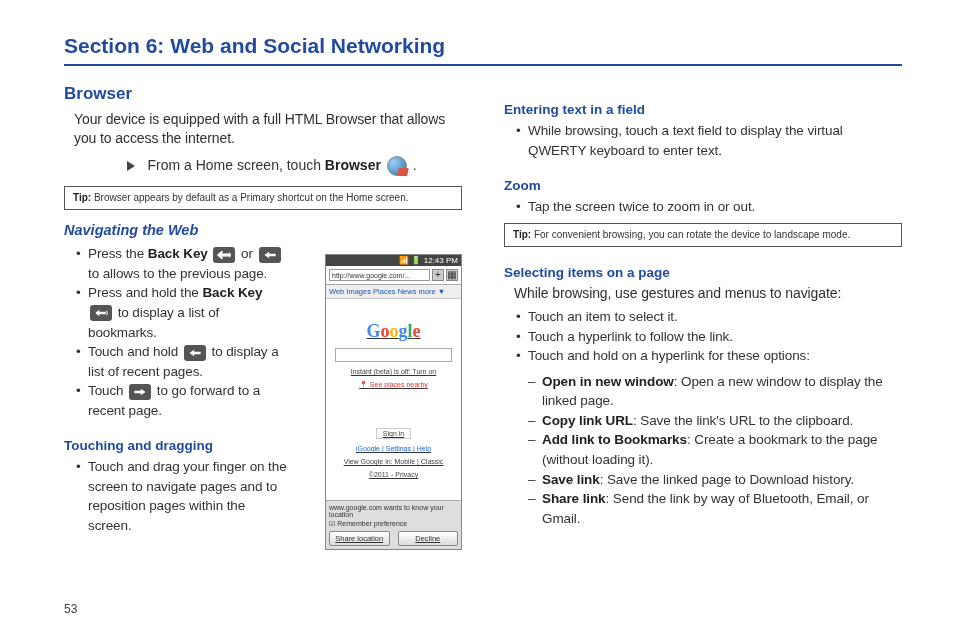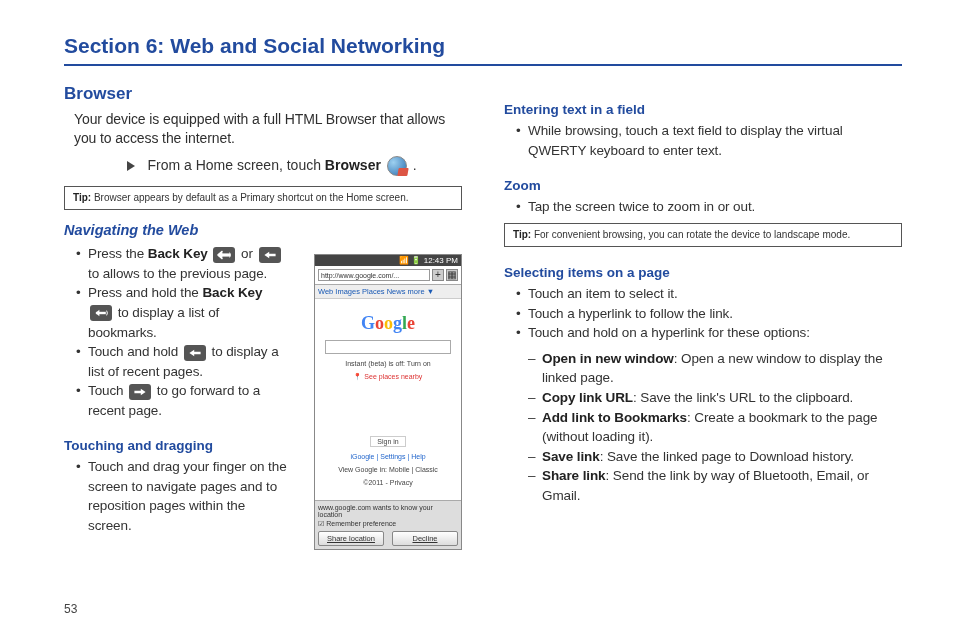--- a/index.html
+++ b/index.html
@@ -136,34 +136,34 @@
   }
   .globe::after{
     content:""; position:absolute; bottom:-1px;right:-2px;
     width:10px;height:8px; background:#d54; border-radius:1px;
     transform:skewX(-10deg);
   }
   .phone-shot {
     position:absolute;
     right: 0;
     top: 170px;
-    width: 148px;
+    width: 137px;
     height: 296px;
     border:1px solid #888;
     background:#eee;
     font-size:8px;
     display:flex;
     flex-direction:column;
   }
   .ps-status { background:#444;color:#fff;text-align:right;padding:1px 3px;font-size:8px;}
   .ps-url { background:#fff;border-bottom:1px solid #aaa;padding:3px;display:flex;gap:2px;}
   .ps-url-bar{flex:1;border:1px solid #999;height:12px;padding:0 2px;font-size:7px;line-height:12px;background:#fff;}
   .ps-plus{width:12px;height:12px;background:#ccc;border:1px solid #888;text-align:center;line-height:10px;font-size:10px;}
   .ps-nav{background:#eee;padding:2px 3px;color:#1a5ab5;font-size:7.5px;border-bottom:1px solid #ccc;}
-  .ps-body{flex:1;background:#fff;padding:14px 4px;display:flex;flex-direction:column;align-items:center;gap:6px;}
+  .ps-body{flex:1;background:#fff;padding:22px 4px;display:flex;flex-direction:column;align-items:center;gap:6px;text-decoration:underline;}
   .ps-google{font-family:serif;font-size:18px;font-weight:bold;}
   .ps-google span:nth-child(1){color:#4285f4;}
   .ps-google span:nth-child(2){color:#ea4335;}
   .ps-google span:nth-child(3){color:#fbbc05;}
   .ps-google span:nth-child(4){color:#4285f4;}
   .ps-google span:nth-child(5){color:#34a853;}
   .ps-google span:nth-child(6){color:#ea4335;}
   .ps-search{width:92%;height:14px;border:1px solid #aaa;background:#fff;}
   .ps-line{font-size:7px;color:#444;}
   .ps-pin{color:#d33;font-size:7px;}
@@ -305,20 +305,21 @@
     <div class="sub-blue">Zoom</div>
     <ul class="bullets">
       <li>Tap the screen twice to zoom in or out.</li>
     </ul>
 
     <div class="tip-box">
       <b>Tip:</b><span> For convenient browsing, you can rotate the device to landscape mode.</span>
     </div>
 
     <div class="sub-blue">Selecting items on a page</div>
+    <p class="body-text indent" style="margin-bottom:4px;">While browsing, use gestures and menus to navigate:</p>
     <ul class="bullets">
       <li>Touch an item to select it.</li>
       <li>Touch a hyperlink to follow the link.</li>
       <li>Touch and hold on a hyperlink for these options:</li>
     </ul>
     <ul class="dash">
       <li><b>Open in new window</b><span>: Open a new window to display the linked page.</span></li>
       <li><b>Copy link URL</b><span>: Save the link's URL to the clipboard.</span></li>
       <li><b>Add link to Bookmarks</b><span>: Create a bookmark to the page (without loading it).</span></li>
       <li><b>Save link</b><span>: Save the linked page to Download history.</span></li>

